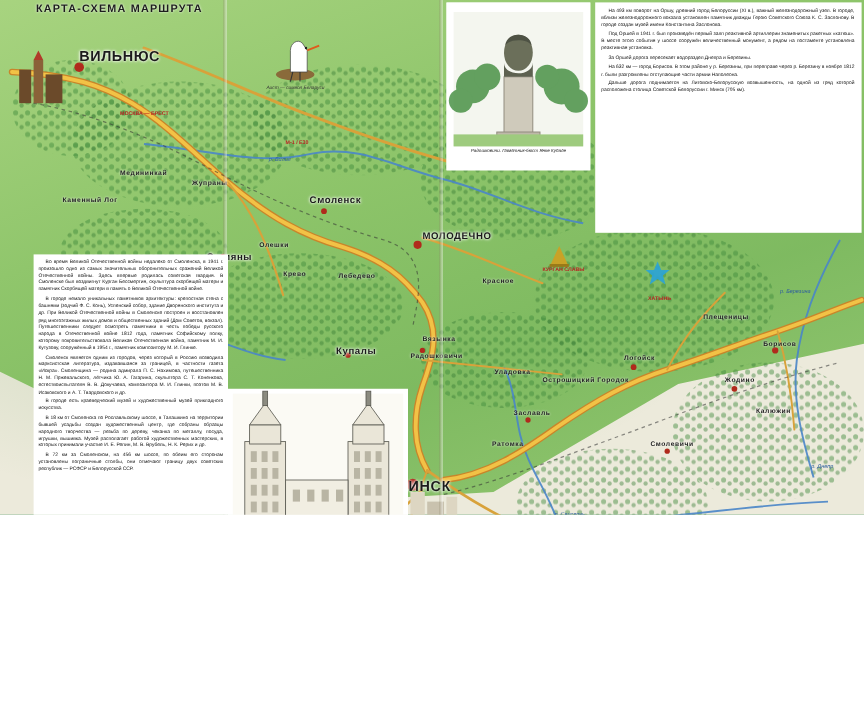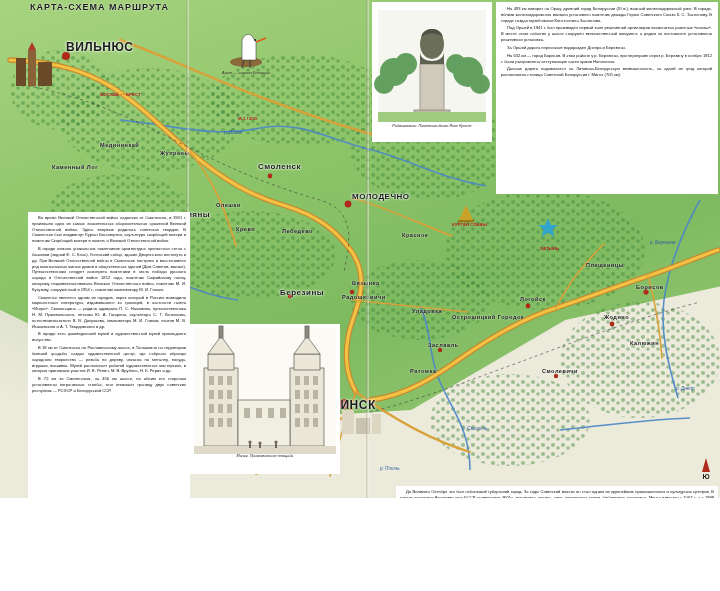--- a/index.html
+++ b/index.html
@@ -11,21 +11,21 @@
     width: 720px;
     height: 591px;
     overflow: hidden;
     font-family: "Liberation Sans", sans-serif;
     color: #1a1a1a;
   }
 
   #page {
     position: relative;
     width: 720px;
-    height: 498px;
+    height: 429px;
     background: #15803d;
     overflow: hidden;
   }
 
   
   .map-canvas {
     position: absolute;
     left: 0; top: 0;
     width: 720px; height: 591px;
     background: #eceadb;
@@ -294,21 +294,21 @@
 
     <div class="city-label city-small" style="left:100px; top:142px;">Медининкай</div>
     <div class="city-label city-small" style="left:52px; top:164px;">Каменный Лог</div>
     <div class="city-label city-small" style="left:160px; top:150px;">Жупраны</div>
     <div class="city-label city-mid" style="left:172px; top:210px;">Ошмяны</div>
     <div class="city-label city-small" style="left:216px; top:202px;">Олешки</div>
     <div class="city-label city-small" style="left:236px; top:226px;">Крево</div>
     <div class="city-label city-small" style="left:282px; top:228px;">Лебедево</div>
     <div class="city-label city-mid" style="left:258px; top:162px;">Смоленск</div>
     <div class="city-label city-small" style="left:402px; top:232px;">Красное</div>
-    <div class="city-label city-mid" style="left:280px; top:288px;">Березины</div>
+    <div class="city-label city-mid" style="left:280px; top:288px;">Купалы</div>
     <div class="city-label city-small" style="left:352px; top:280px;">Вязынка</div>
     <div class="city-label city-small" style="left:342px; top:294px;">Радошковичи</div>
     <div class="city-label city-small" style="left:412px; top:308px;">Уладовка</div>
     <div class="city-label city-small" style="left:452px; top:314px;">Острошицкий Городок</div>
     <div class="city-label city-small" style="left:428px; top:342px;">Заславль</div>
     <div class="city-label city-small" style="left:410px; top:368px;">Ратомка</div>
     <div class="city-label city-small" style="left:520px; top:296px;">Логойск</div>
     <div class="city-label city-small" style="left:586px; top:262px;">Плещеницы</div>
     <div class="city-label city-small" style="left:604px; top:314px;">Жодино</div>
     <div class="city-label city-small" style="left:636px; top:284px;">Борисов</div>

